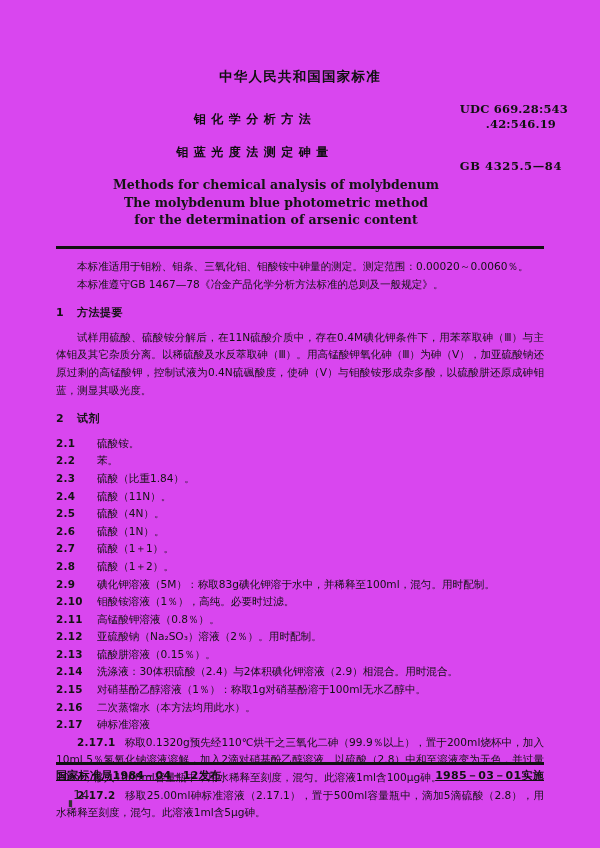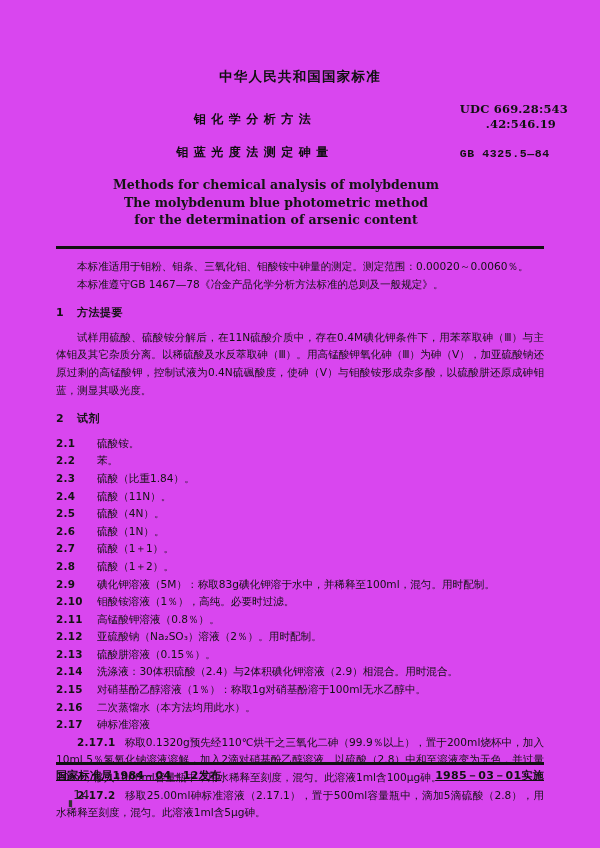--- a/index.html
+++ b/index.html
@@ -63,21 +63,21 @@
     top: 102px;
     text-align: left;
     font-family: "DejaVu Serif", "Liberation Serif", serif;
     font-weight: bold;
     font-size: 11.5px;
     letter-spacing: 0.2px;
     color: #111;
   }
   .udc-line1 { white-space: nowrap; }
   .udc-line2 { white-space: nowrap; padding-left: 26px; margin-top: 1px; }
-  .gb-code { white-space: nowrap; margin-top: 16px; letter-spacing: 0.6px; font-family: Liberation Mono, monospace; }
+  .gb-code { white-space: nowrap; margin-top: 28px; letter-spacing: 0.6px; }
 
   
   .title-en {
     position: absolute;
     left: 0;
     top: 176px;
     width: 552px;
     text-align: center;
     font-family: "DejaVu Serif", "Liberation Serif", serif;
     font-size: 12.5px;

